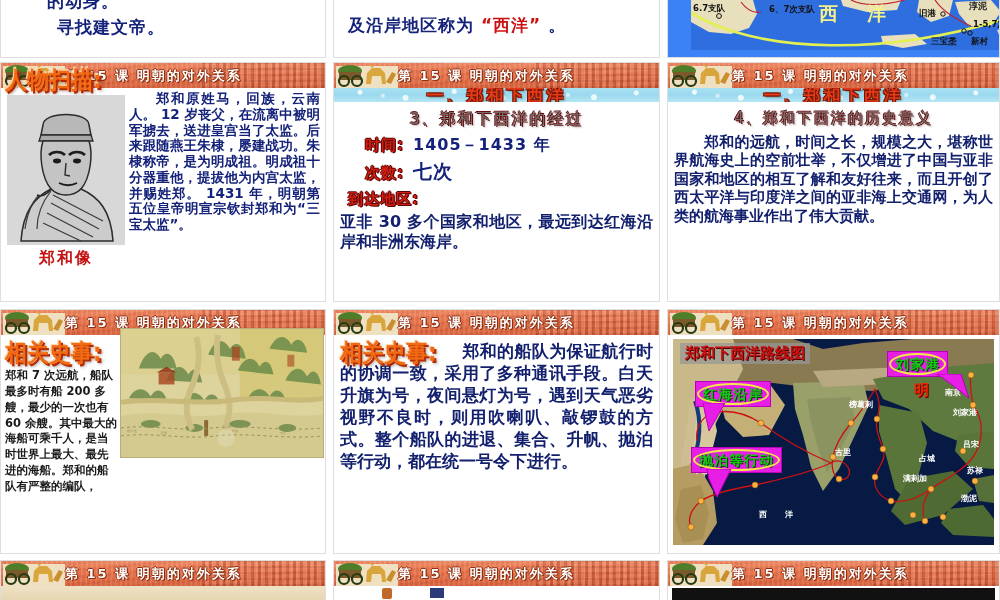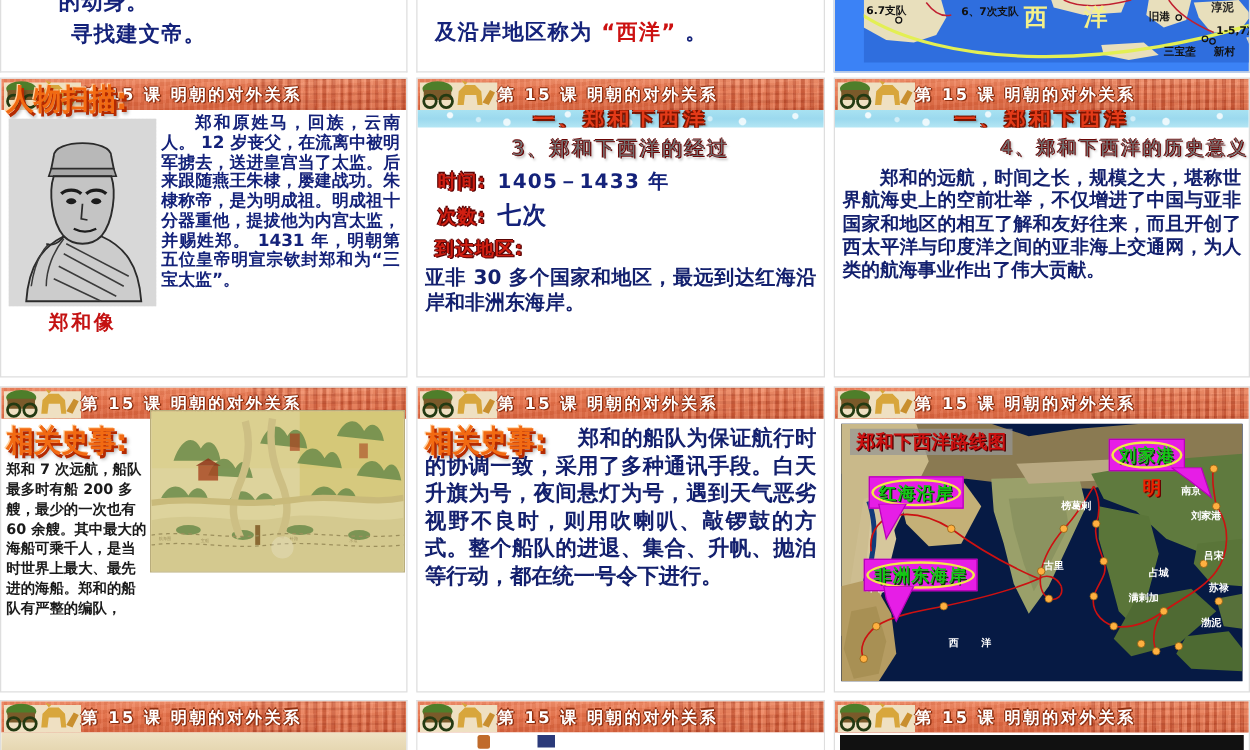--- a/index.html
+++ b/index.html
@@ -75,21 +75,21 @@
   }
 
   
   .h3line{
     text-align:center;font-size:16px;font-weight:normal;letter-spacing:2px;
     color:#737373;
     text-shadow:1px 1px 0 #6b0808,-1px 0 0 #6b0808,0 -1px 0 #6b0808, 2px 2px 2px rgba(0,0,0,.3);
     margin:7px 0 5px 0;white-space:nowrap;
   }
 
-  .kv{display:flex;align-items:baseline;margin:3px 0 3px 16px;}
+  .kv{display:flex;align-items:baseline;margin:3px 0 3px 31px;}
   .klabel{
     font-size:15px;font-weight:bold;color:#d01f12;letter-spacing:1px;
     text-shadow:1px 1px 0 #5c0505,-1px 0 0 #5c0505,0 -1px 0 #5c0505,1px 0 0 #5c0505;
     white-space:nowrap;
   }
   .kval{font-size:16px;font-weight:bold;color:#14227a;margin-left:9px;letter-spacing:1px;white-space:nowrap;}
   .kval.big{font-size:19px;}
   .bodyblue{
     font-size:15.5px;font-weight:bold;color:#13206e;line-height:1.22;
     letter-spacing:0px;margin:2px 6px 0 6px;text-align:justify;
@@ -341,21 +341,21 @@
         <path d="M36,6 L33,2 L38,4 Z" fill="#d8a63c"></path>
         <path d="M50,20 L56,10 L60,12 L55,22 Z" fill="#c98f2e"></path>
       </svg>
       <div class="btitle">第 15 课  明朝的对外关系</div>
     </div>
 
     <div class="bluebar">
       <div class="bt">一、郑和下西洋</div>
     </div>
 
-    <div class="h3line" style="font-size:15px;text-align:right;">4、郑和下西洋的历史意义</div>
+    <div class="h3line" style="font-size:15px;">4、郑和下西洋的历史意义</div>
 
     <div class="bodyblue ind" style="font-size:15px;line-height:1.23;">郑和的远航，时间之长，规模之大，堪称世界航海史上的空前壮举，不仅增进了中国与亚非国家和地区的相互了解和友好往来，而且开创了西太平洋与印度洋之间的亚非海上交通网，为人类的航海事业作出了伟大贡献。</div>
   </div>
 
   <div class="cellgap"></div>
   <div class="cellgap"></div>
   <div class="cellgap"></div>
   <div class="cellgap"></div>
   <div class="cellgap"></div>
 
@@ -568,21 +568,21 @@
 
       <div class="callout" style="left:22px;top:42px;">
         <span>红海沿岸</span>
         <div class="ellipse"></div>
       </div>
       <svg style="position:absolute;left:24px;top:64px;" width="30" height="30" viewBox="0 0 30 30">
         <path d="M6,0 L28,0 L12,28 L8,10 Z" fill="#e61ee6" stroke="#b800b8" stroke-width="1"></path>
       </svg>
 
       <div class="callout" style="left:18px;top:108px;">
-        <span>非洲东海岸</span>
+        <span>抛泊等行动</span>
         <div class="ellipse"></div>
       </div>
       <svg style="position:absolute;left:30px;top:130px;" width="32" height="30" viewBox="0 0 32 30">
         <path d="M4,0 L28,0 L14,28 L6,10 Z" fill="#e61ee6" stroke="#b800b8" stroke-width="1"></path>
       </svg>
     </div>
   </div>
 
   <div class="cellgap"></div>
   <div class="cellgap"></div>

